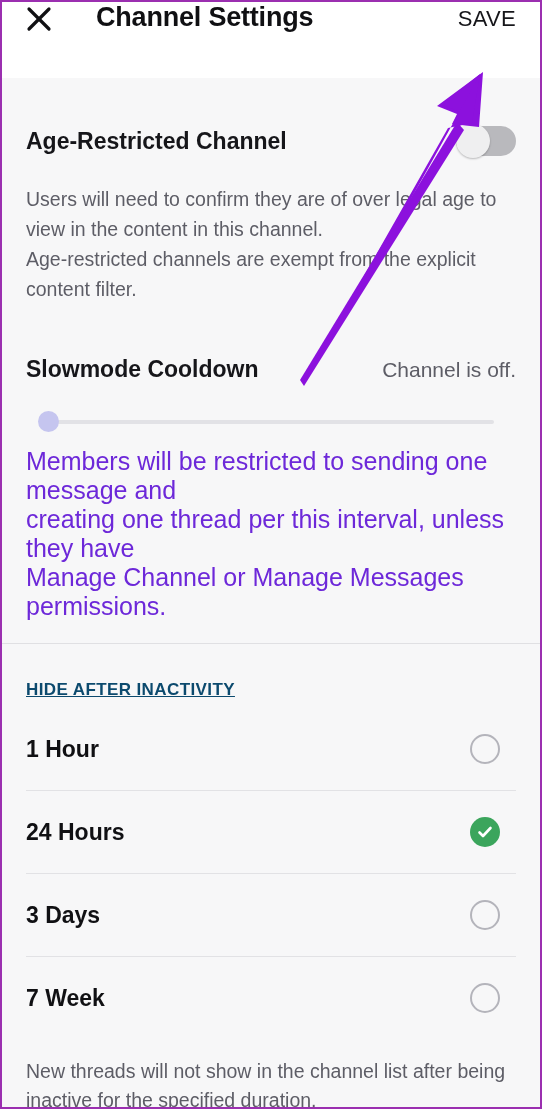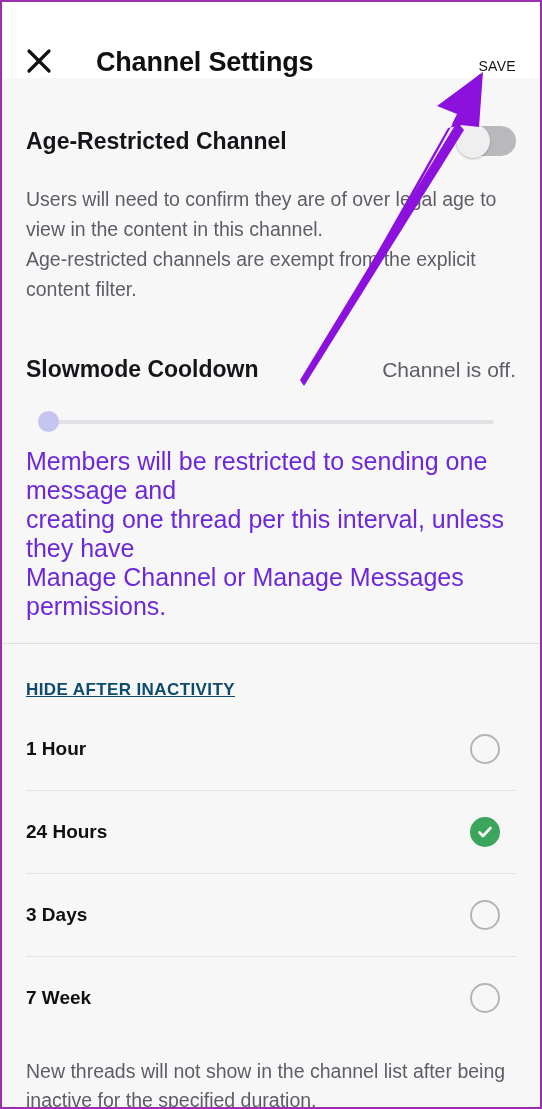--- a/index.html
+++ b/index.html
@@ -17,21 +17,21 @@
     font-family: "Liberation Sans", sans-serif;
     overflow: hidden;
   }
 
   
   .header {
     position: relative;
     height: 76px;
     background: #ffffff;
     display: flex;
-    align-items: flex-end;
+    align-items: flex-start;
     box-sizing: border-box;
     padding: 0 22px 0 20px;
   }
   .close-btn {
     width: 34px;
     height: 34px;
     display: flex;
     align-items: center;
     justify-content: center;
     flex: 0 0 auto;
@@ -41,21 +41,21 @@
   .header-title {
     font-size: 27px;
     font-weight: bold;
     color: #101013;
     letter-spacing: -0.2px;
     margin-left: 40px;
     white-space: nowrap;
   }
   .save-btn {
     margin-left: auto;
-    font-size: 14px;
+    font-size: 22px;
     color: #16161a;
     letter-spacing: 0.3px;
     cursor: pointer;
     padding: 4px 2px;
   }
 
   
   .body-area {
     position: relative;
     background: #f7f7f8;
@@ -169,21 +169,21 @@
   }
   .opt-list { padding: 0; }
   .opt-row {
     display: flex;
     align-items: center;
     justify-content: space-between;
     height: 82px;
     cursor: pointer;
   }
   .opt-label {
-    font-size: 19px;
+    font-size: 23px;
     font-weight: bold;
     color: #101013;
   }
   .radio {
     width: 30px;
     height: 30px;
     border-radius: 50%;
     border: 2px solid #b4b4bb;
     box-sizing: border-box;
     flex: 0 0 auto;

